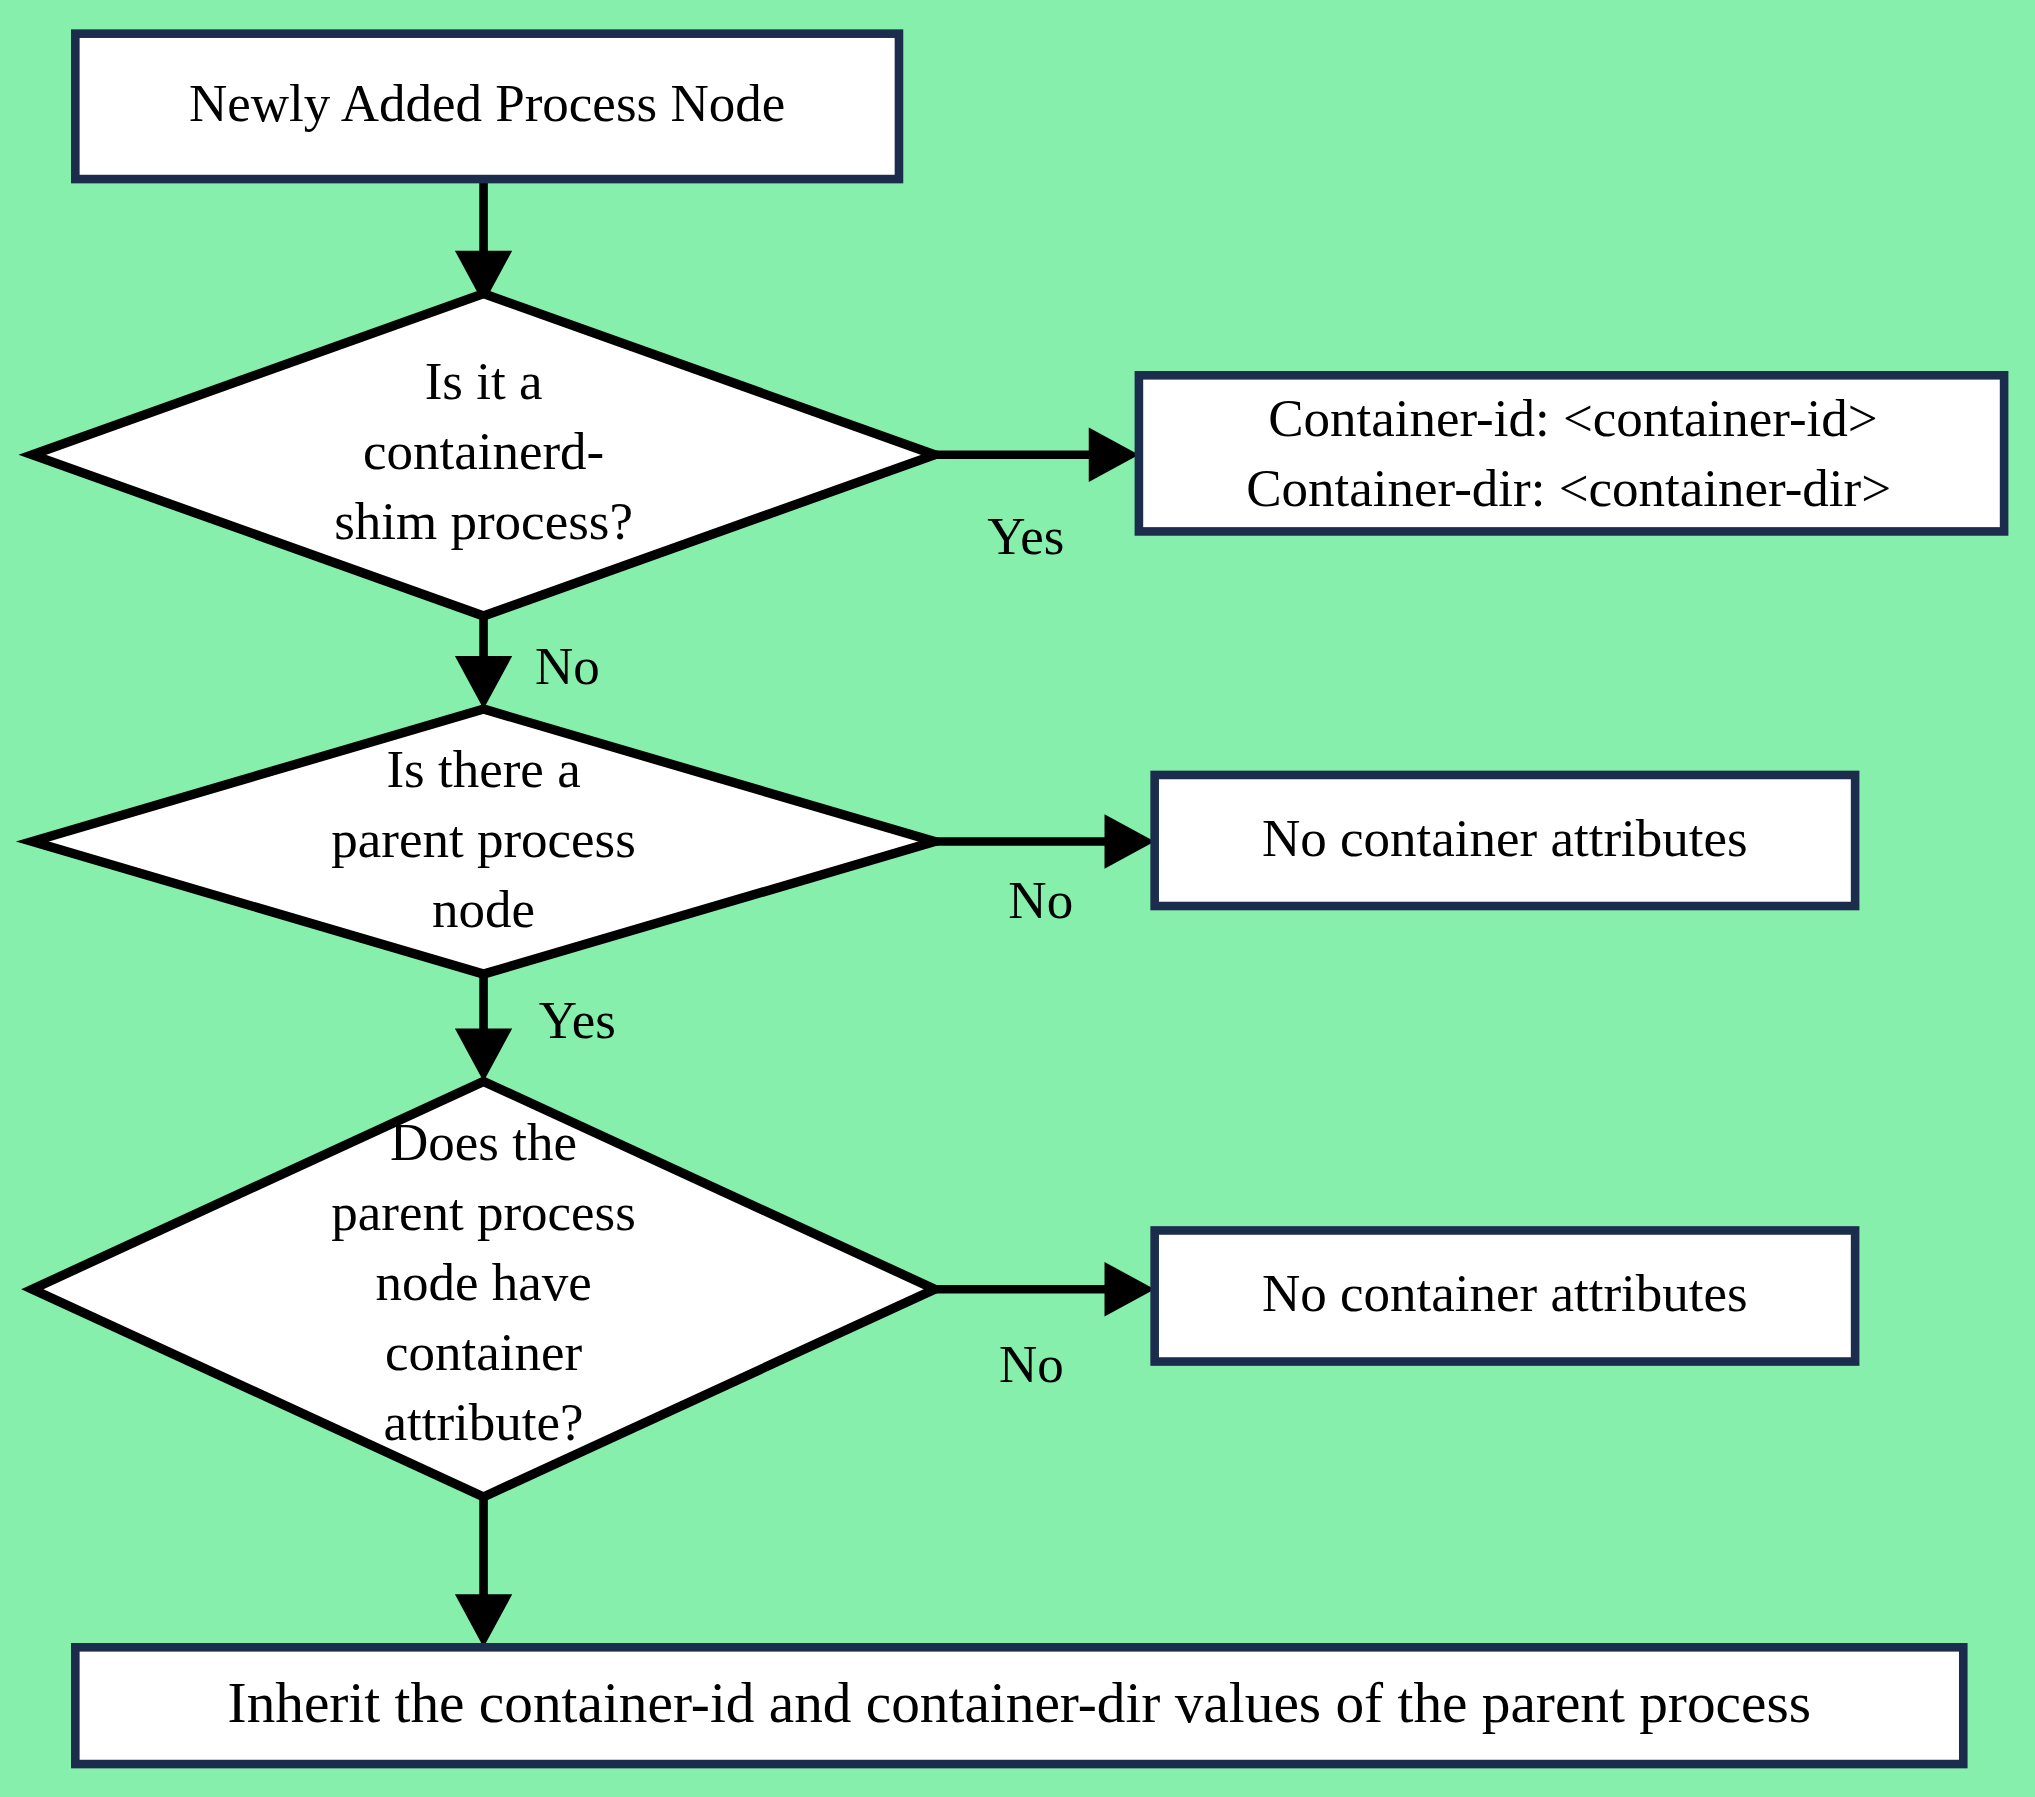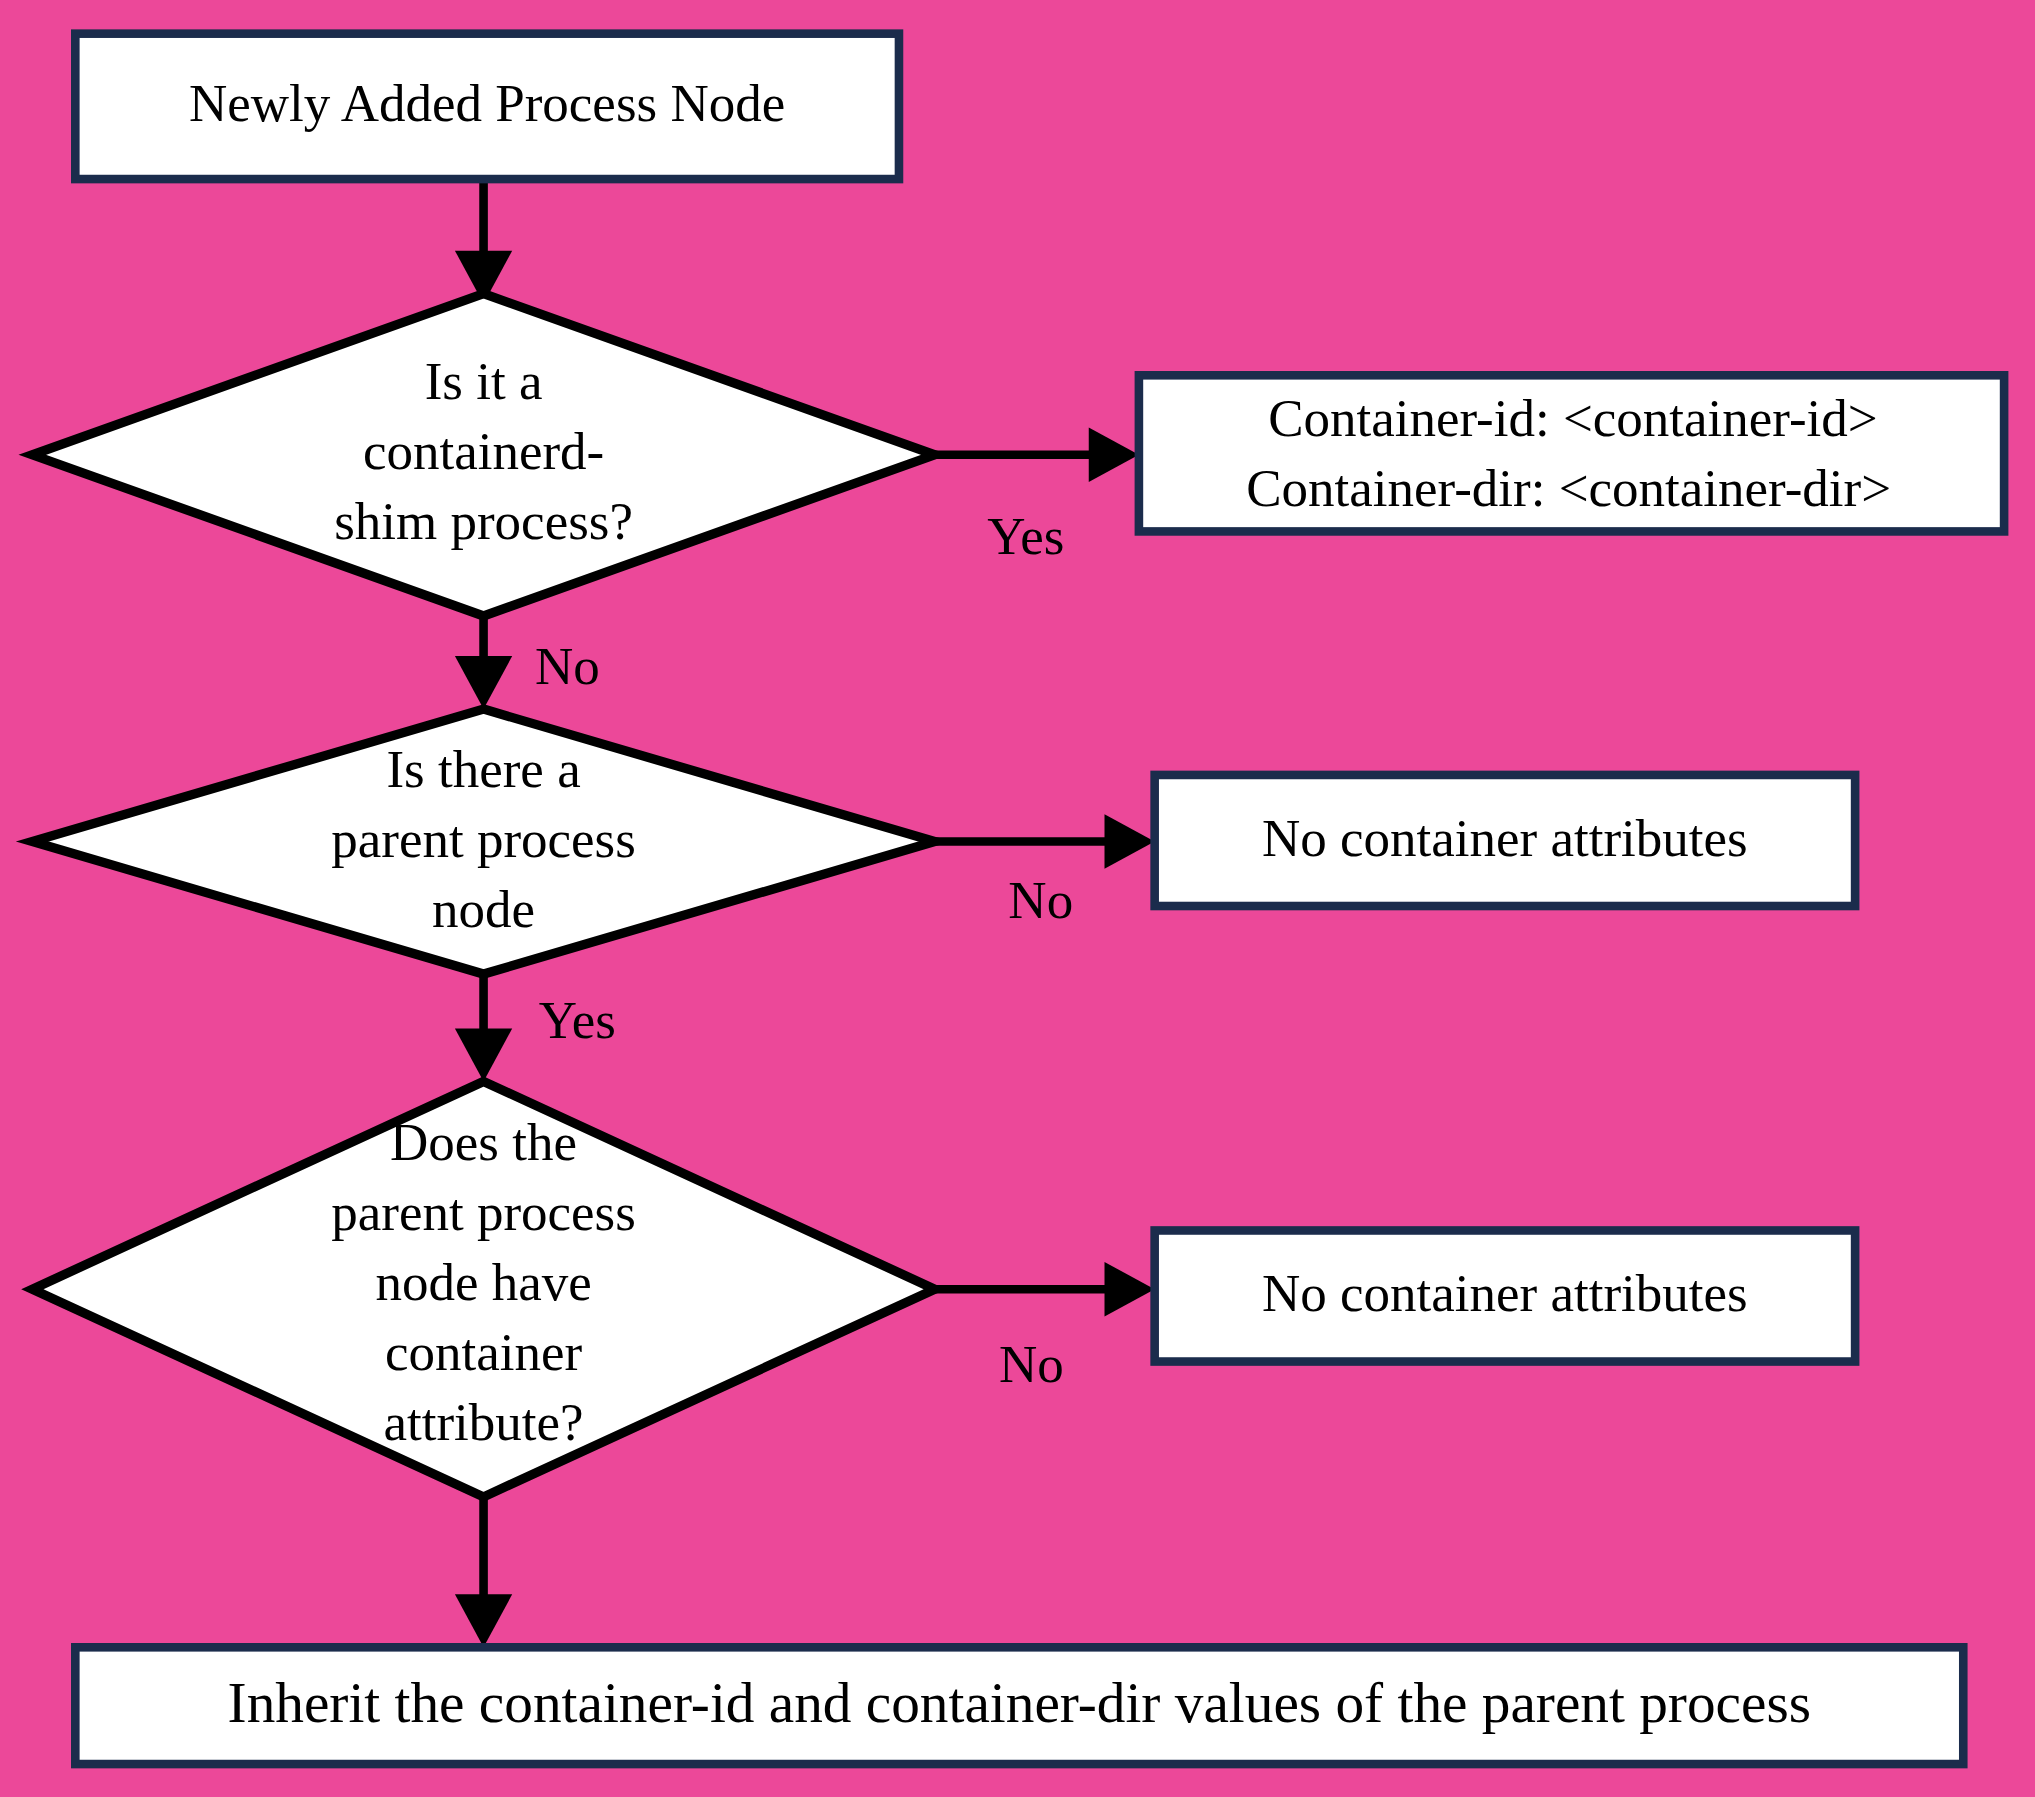--- a/index.html
+++ b/index.html
@@ -10,21 +10,21 @@
   body {
     width: 2035px;
     height: 1797px;
     overflow: hidden;
     font-family: "Liberation Serif", "DejaVu Serif", serif;
   }
   #flow-root {
     position: relative;
     width: 2035px;
     height: 1797px;
-    background: #ec4899;
+    background: #86efac;
   }
   svg#flow-svg {
     position: absolute;
     top: 0;
     left: 0;
     width: 2035px;
     height: 1797px;
     display: block;
   }
   .node-rect {

